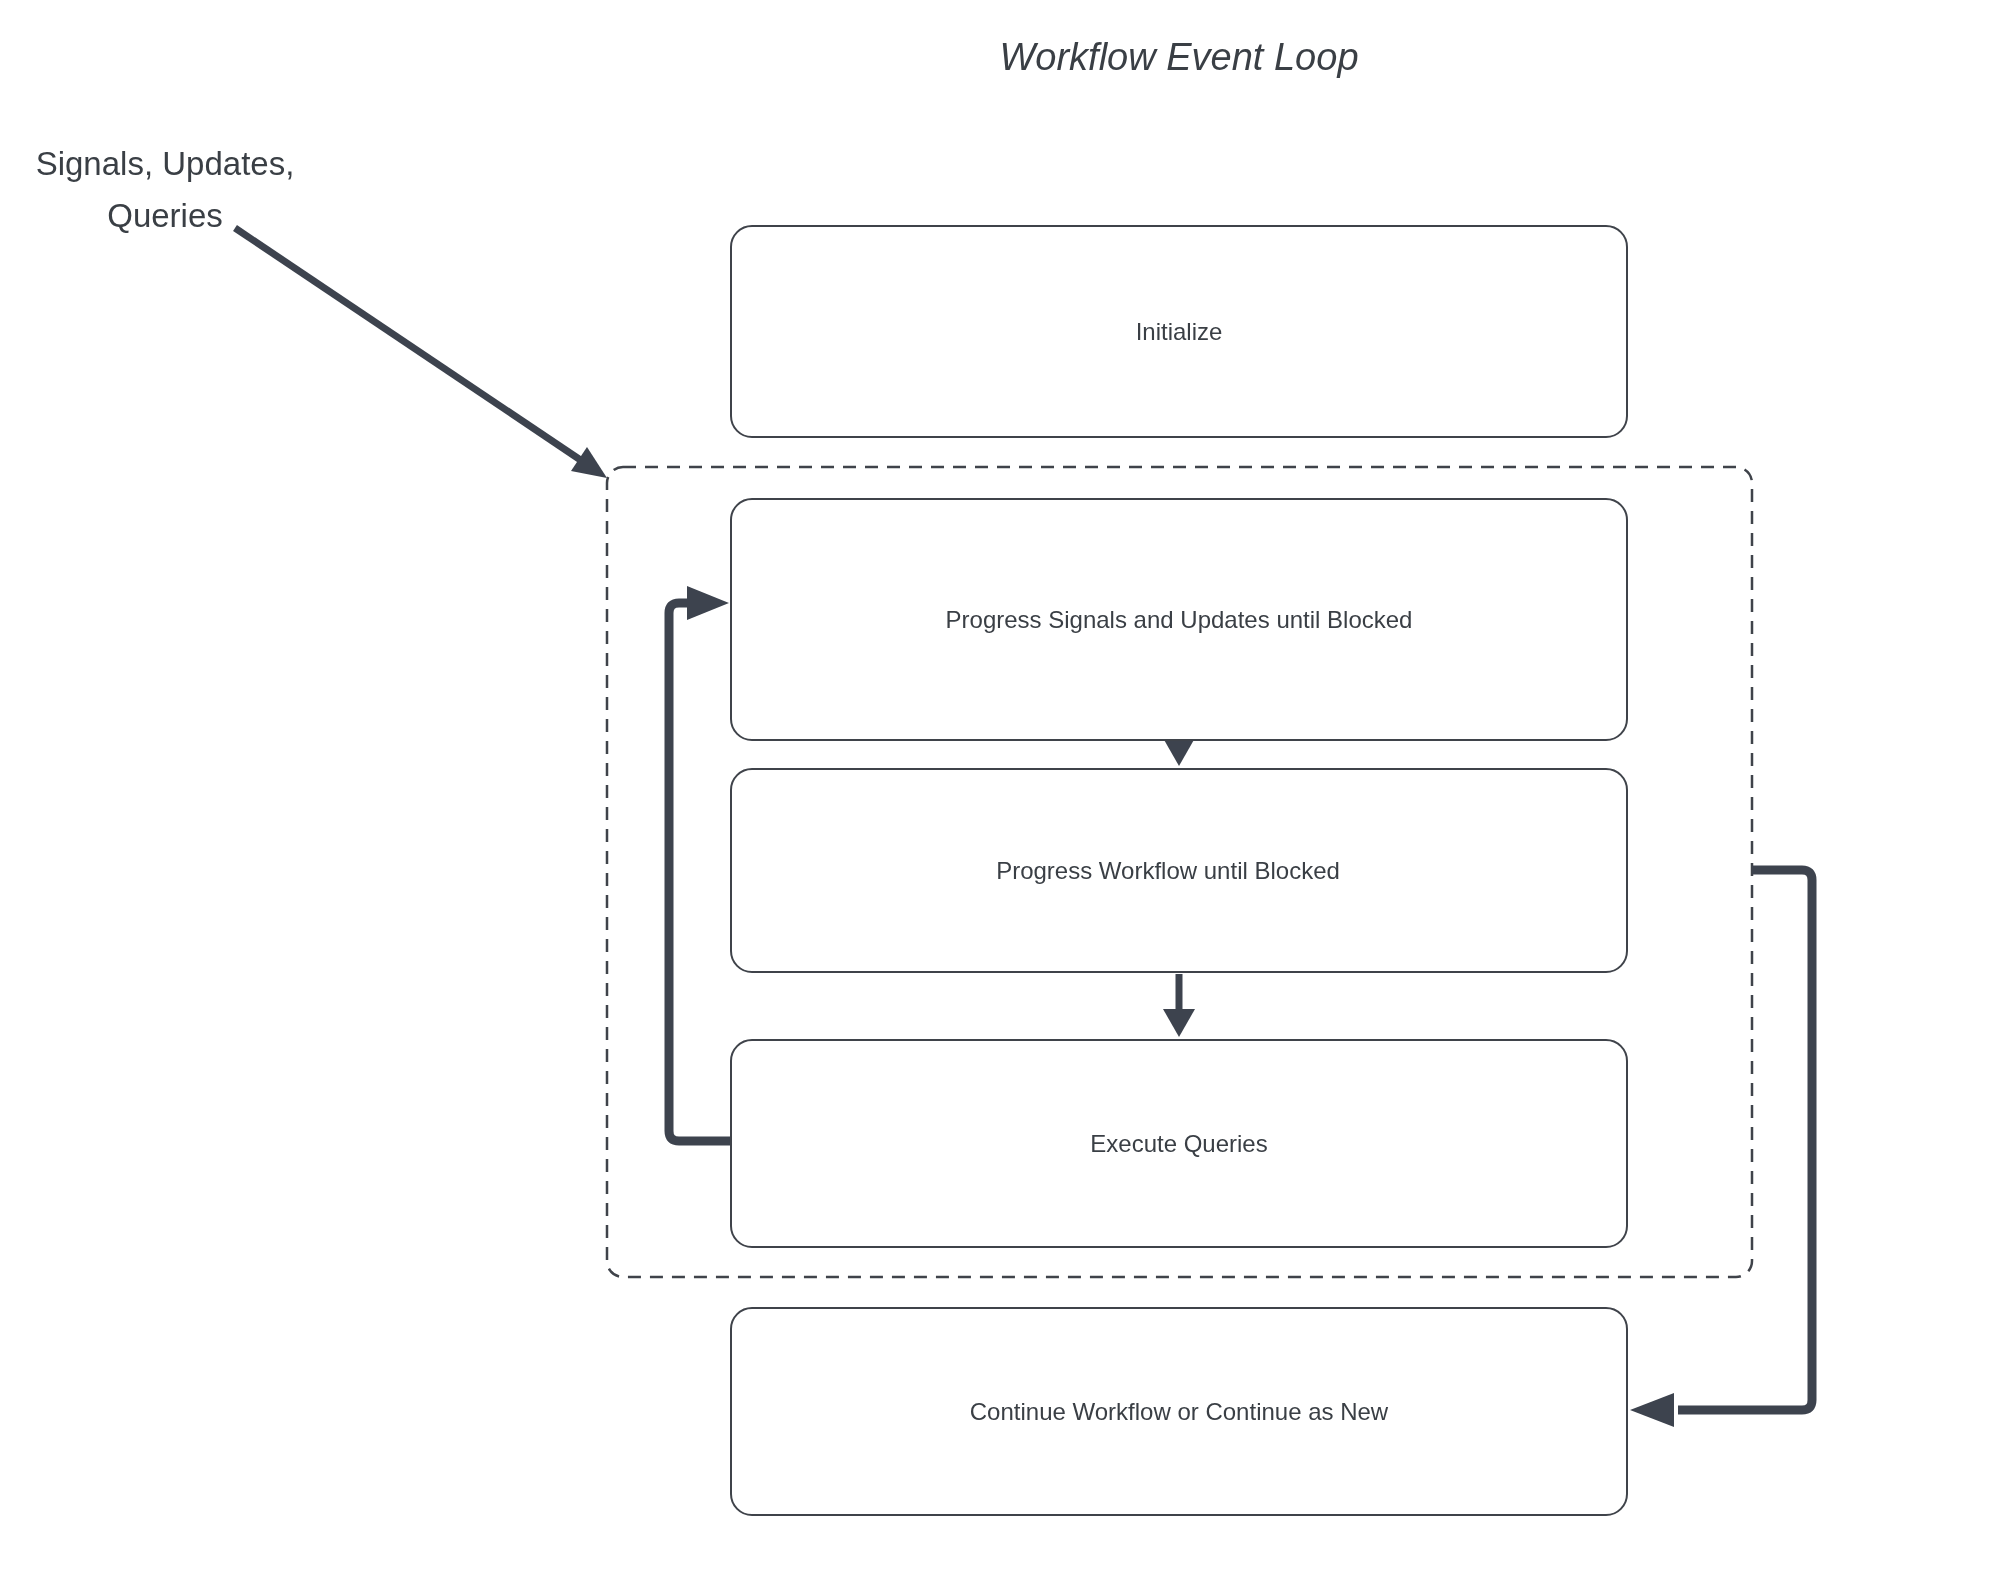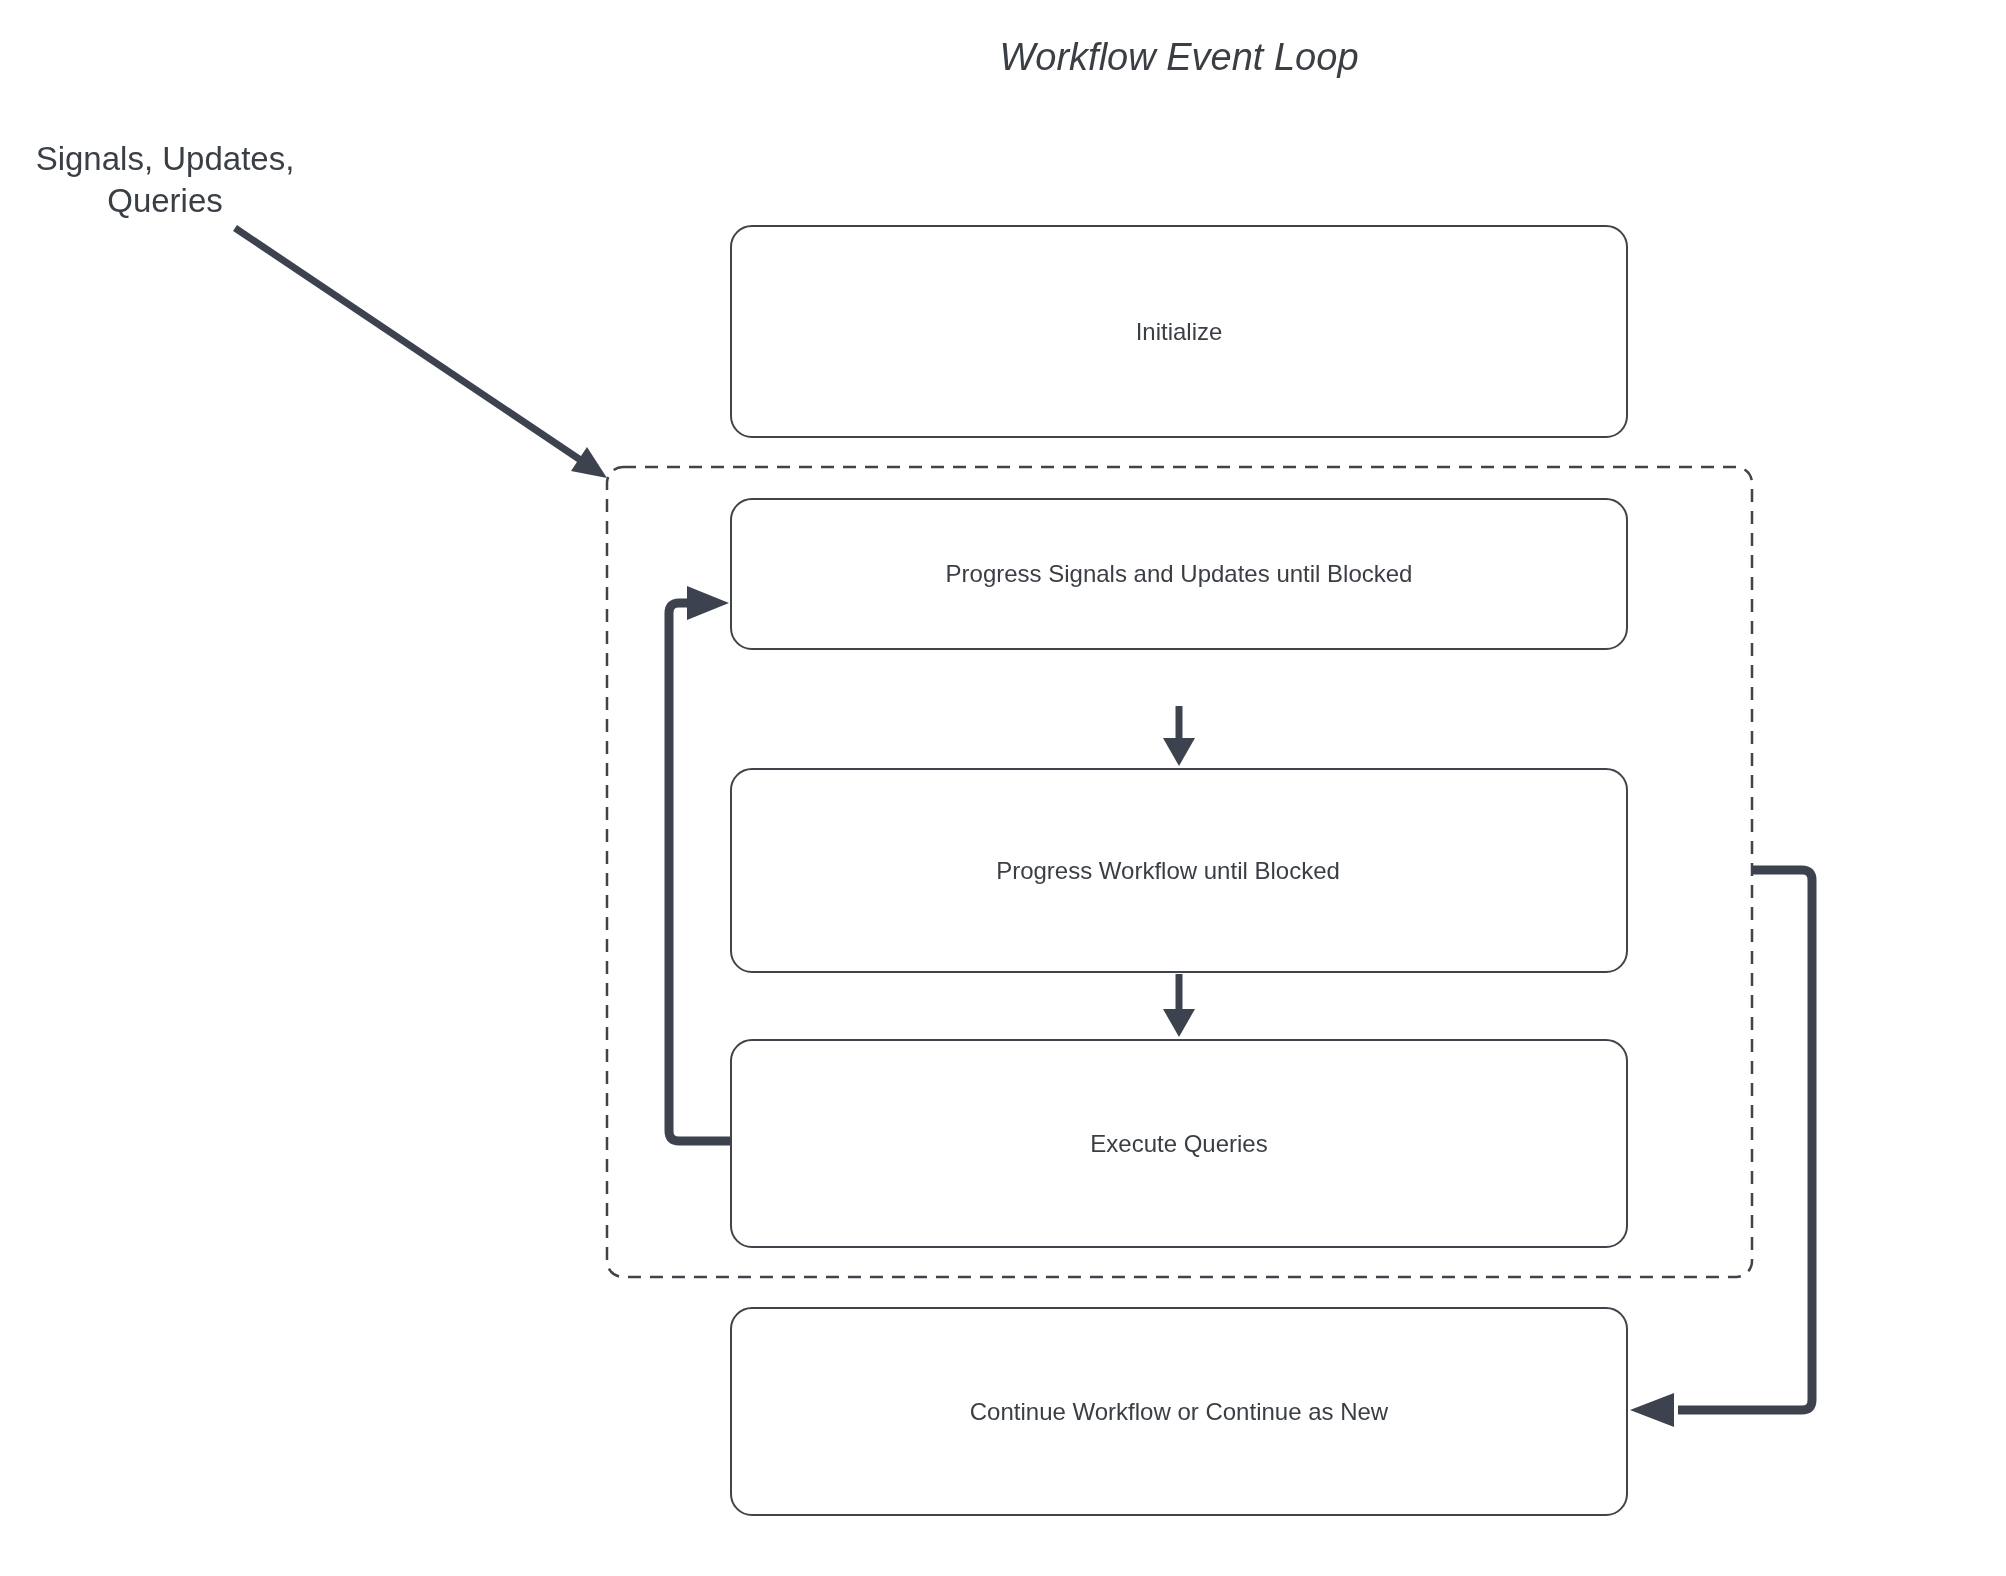--- a/index.html
+++ b/index.html
@@ -17,41 +17,41 @@
     color:var(--text);
     overflow:hidden;
   }
   .diagram-title{
     position:absolute;left:730px;top:36px;width:898px;
     text-align:center;font-size:38px;font-style:italic;
     color:var(--text);
   }
   .ext-label{
     position:absolute;left:15px;top:138px;width:300px;
-    text-align:center;font-size:33px;line-height:42px;
+    text-align:center;font-size:33px;line-height:52px;
     white-space:pre-line;color:var(--text);
   }
   svg.wires{position:absolute;left:0;top:0;}
   .thin-stroke{stroke:var(--line);stroke-width:7;fill:none;}
   .thick-stroke{stroke:var(--line);stroke-width:9;fill:none;stroke-linejoin:round;}
   .dashed-stroke{stroke:var(--border);stroke-width:2.5;fill:none;stroke-dasharray:13 9;}
   .head{fill:var(--line);stroke:none;}
   .node{
     position:absolute;left:730px;width:898px;
     box-sizing:border-box;
     border:2.5px solid var(--border);
     border-radius:22px;
     background:var(--background);
     display:flex;align-items:center;justify-content:center;
     text-align:center;
     font-size:24px;color:var(--text);
     padding:0 30px;
   }
   .n-initialize{top:225px;height:213px;}
-  .n-progress-signals{top:498px;height:152px;}
+  .n-progress-signals{top:498px;height:243px;}
   .n-progress-workflow{top:768px;height:205px;padding-left:8px;}
   .n-execute-queries{top:1039px;height:209px;}
   .n-complete{top:1307px;height:209px;}
 </style>
 </head>
 <body>
 
 <div class="canvas">
 
   <div class="diagram-title">Workflow Event Loop</div>

